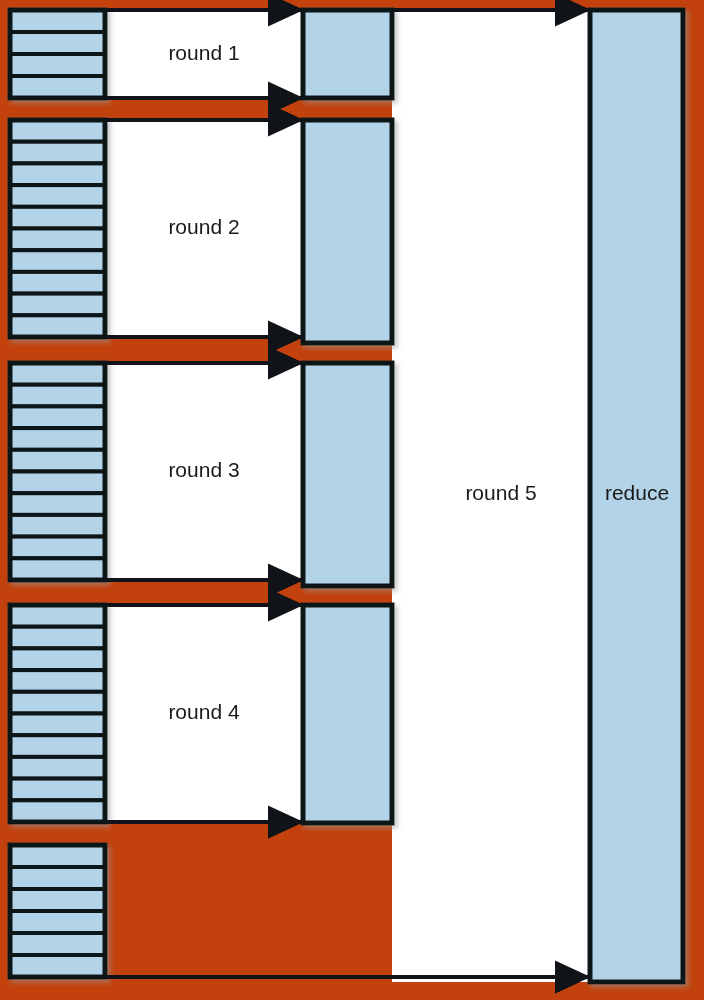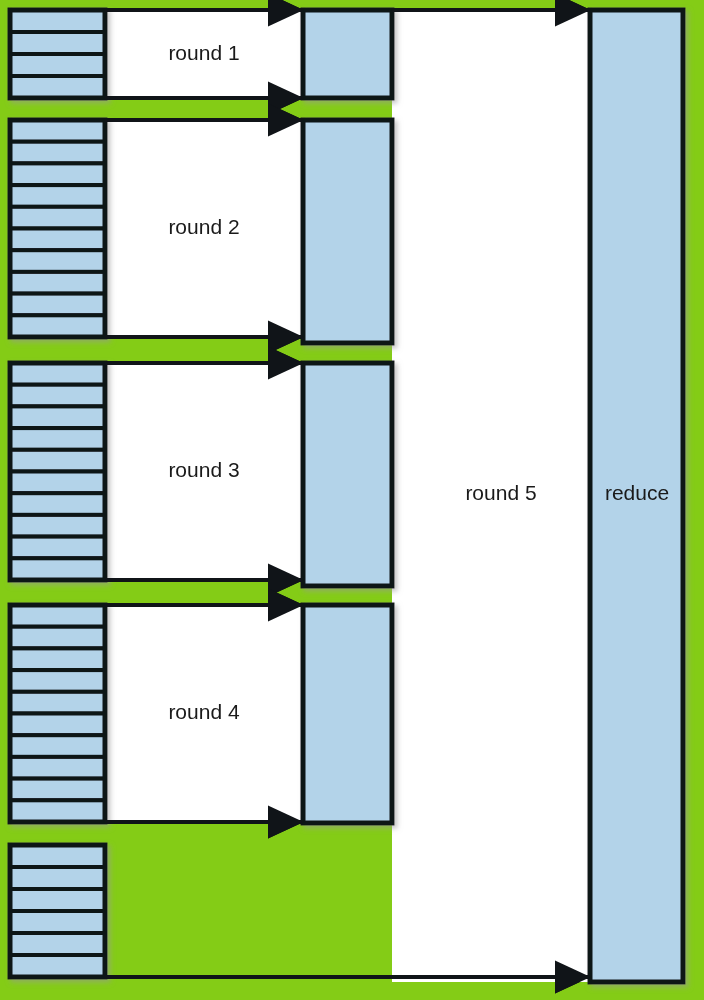--- a/index.html
+++ b/index.html
@@ -7,21 +7,21 @@
     padding: 0;
     background: #ffffff;
   }
   body {
     font-family: "Liberation Sans", sans-serif;
   }
   #diagram {
     position: relative;
     width: 704px;
     height: 1000px;
-    background: #84cc16;
+    background: #c2410c;
     overflow: hidden;
   }
   svg#canvas {
     position: absolute;
     top: 0;
     left: 0;
     width: 704px;
     height: 1000px;
   }
   .lbl {

